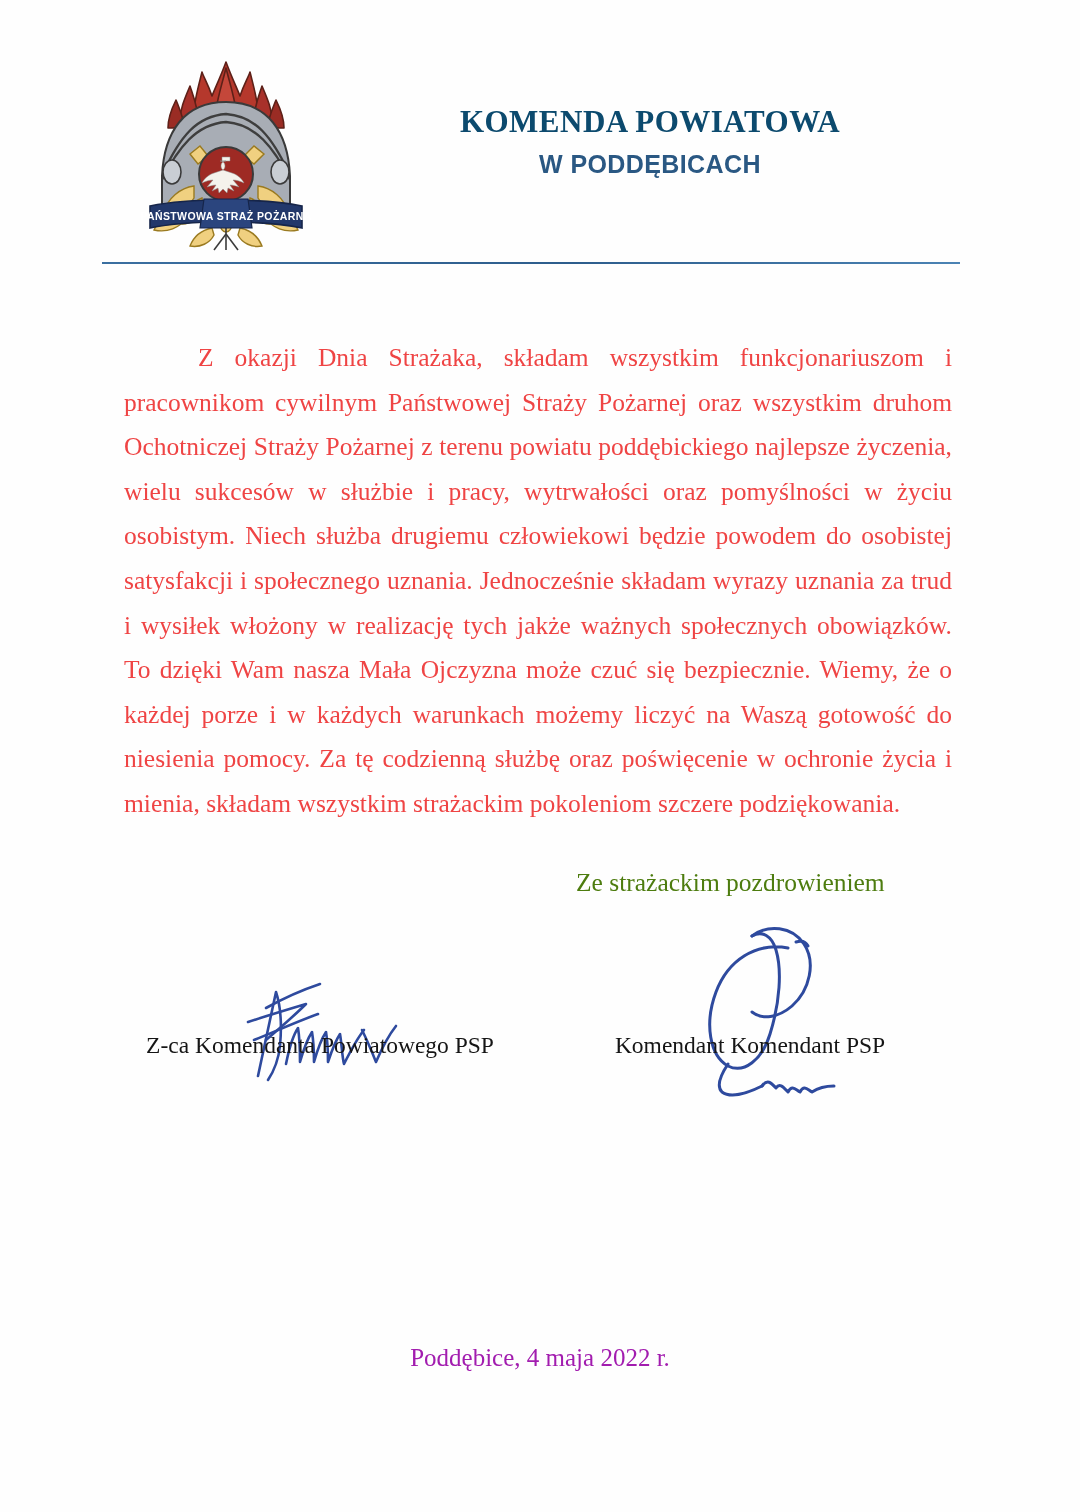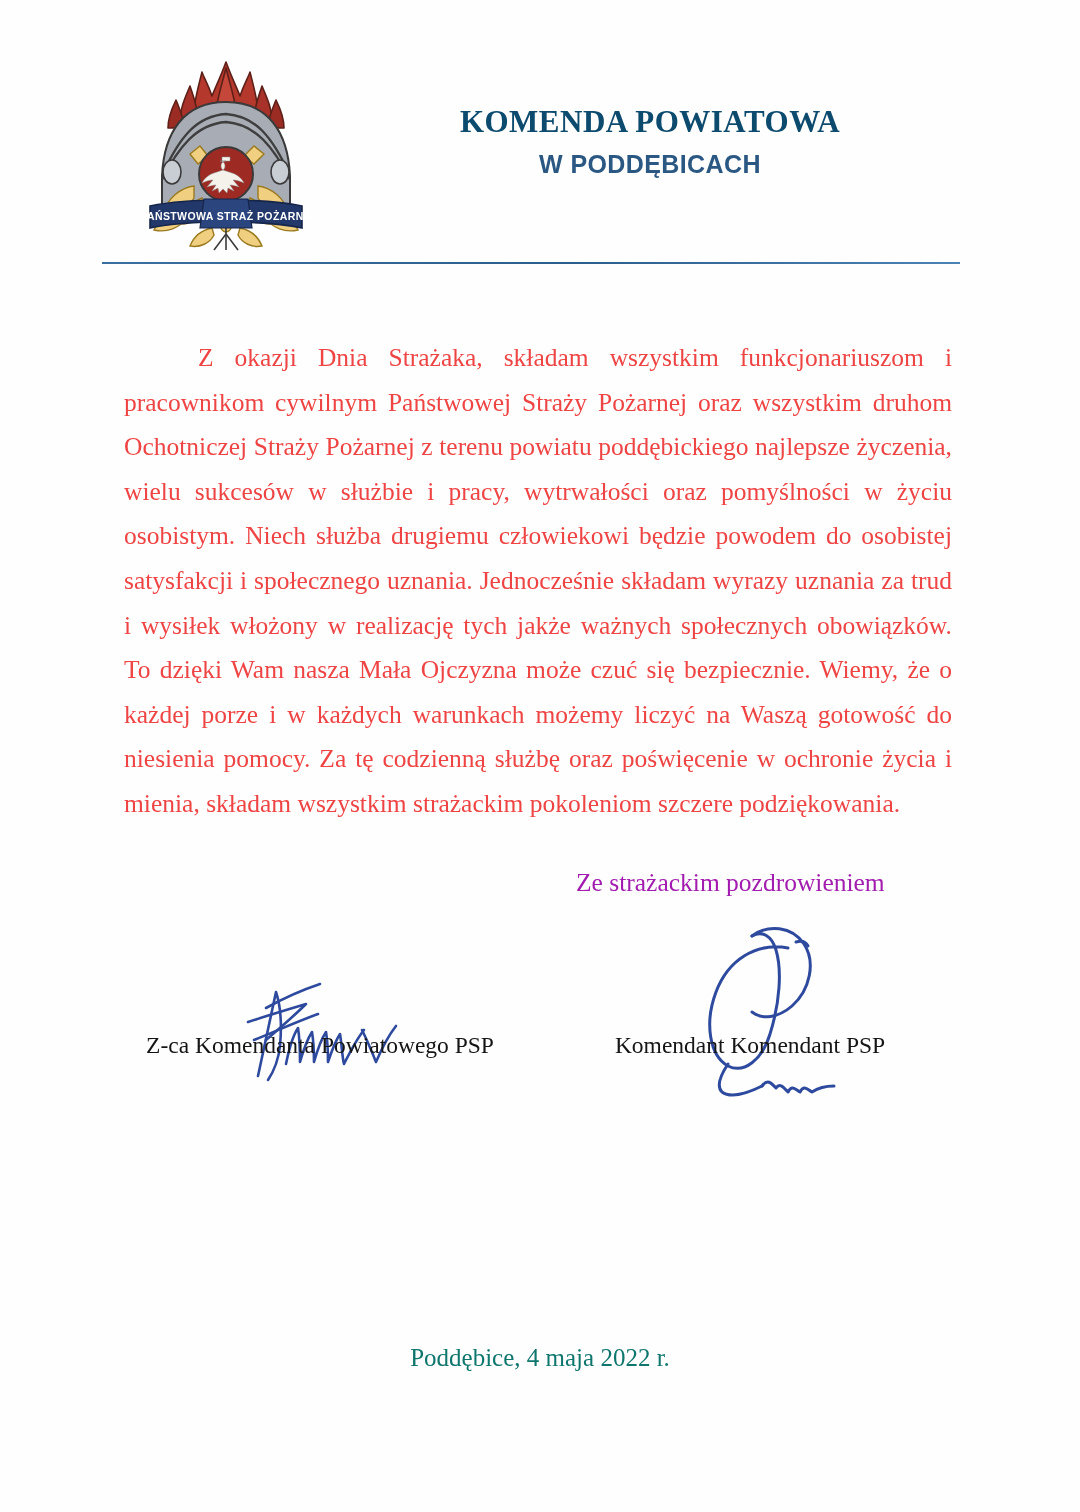--- a/index.html
+++ b/index.html
@@ -95,21 +95,21 @@
     margin: 0;
     text-indent: 74px;
   }
 
   
   .closing {
     position: absolute;
     left: 576px;
     top: 868px;
     font-size: 25.5px;
-    color: #a21caf;
+    color: #4d7c0f;
     white-space: nowrap;
   }
 
   
   .sig-area {
     position: absolute;
     left: 110px;
     top: 940px;
     width: 860px;
     height: 190px;
@@ -151,21 +151,21 @@
   .scribble-right { left: 560px; top: -26px; width: 230px; height: 190px; }
 
   
   .footer-date {
     position: absolute;
     left: 0;
     top: 1344px;
     width: 1080px;
     text-align: center;
     font-size: 25px;
-    color: #0f766e;
+    color: #a21caf;
   }
 </style>
 </head>
 <body>
 
 <div class="page">
 
   <div class="letterhead">
 
     <div class="emblem">

